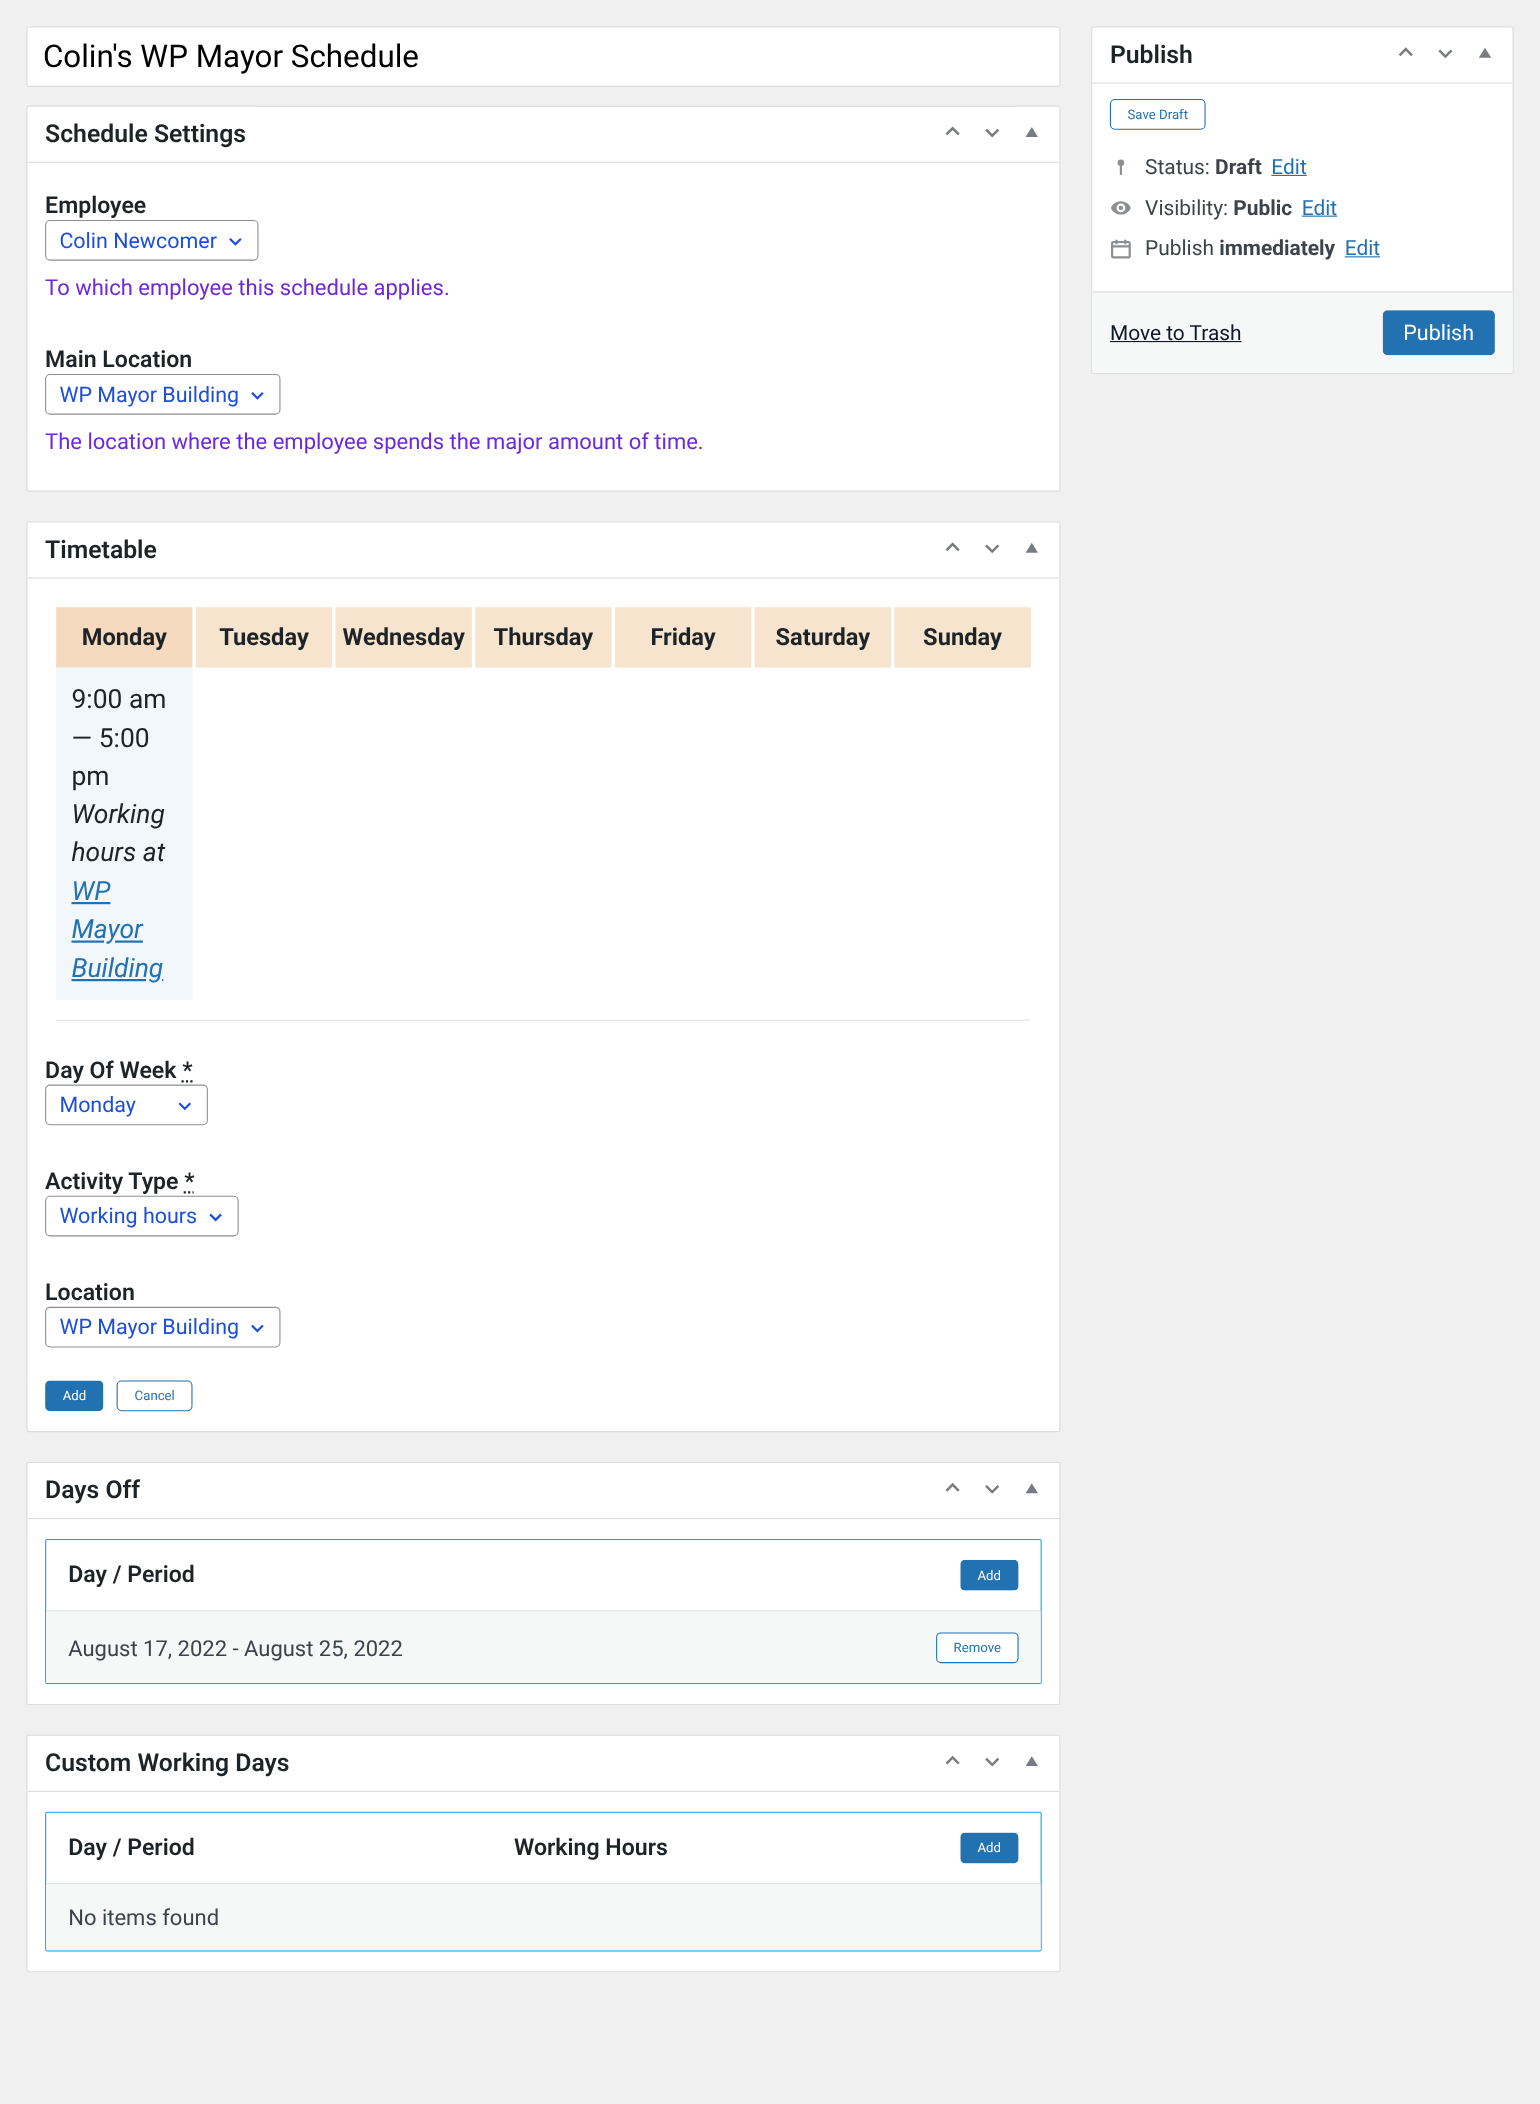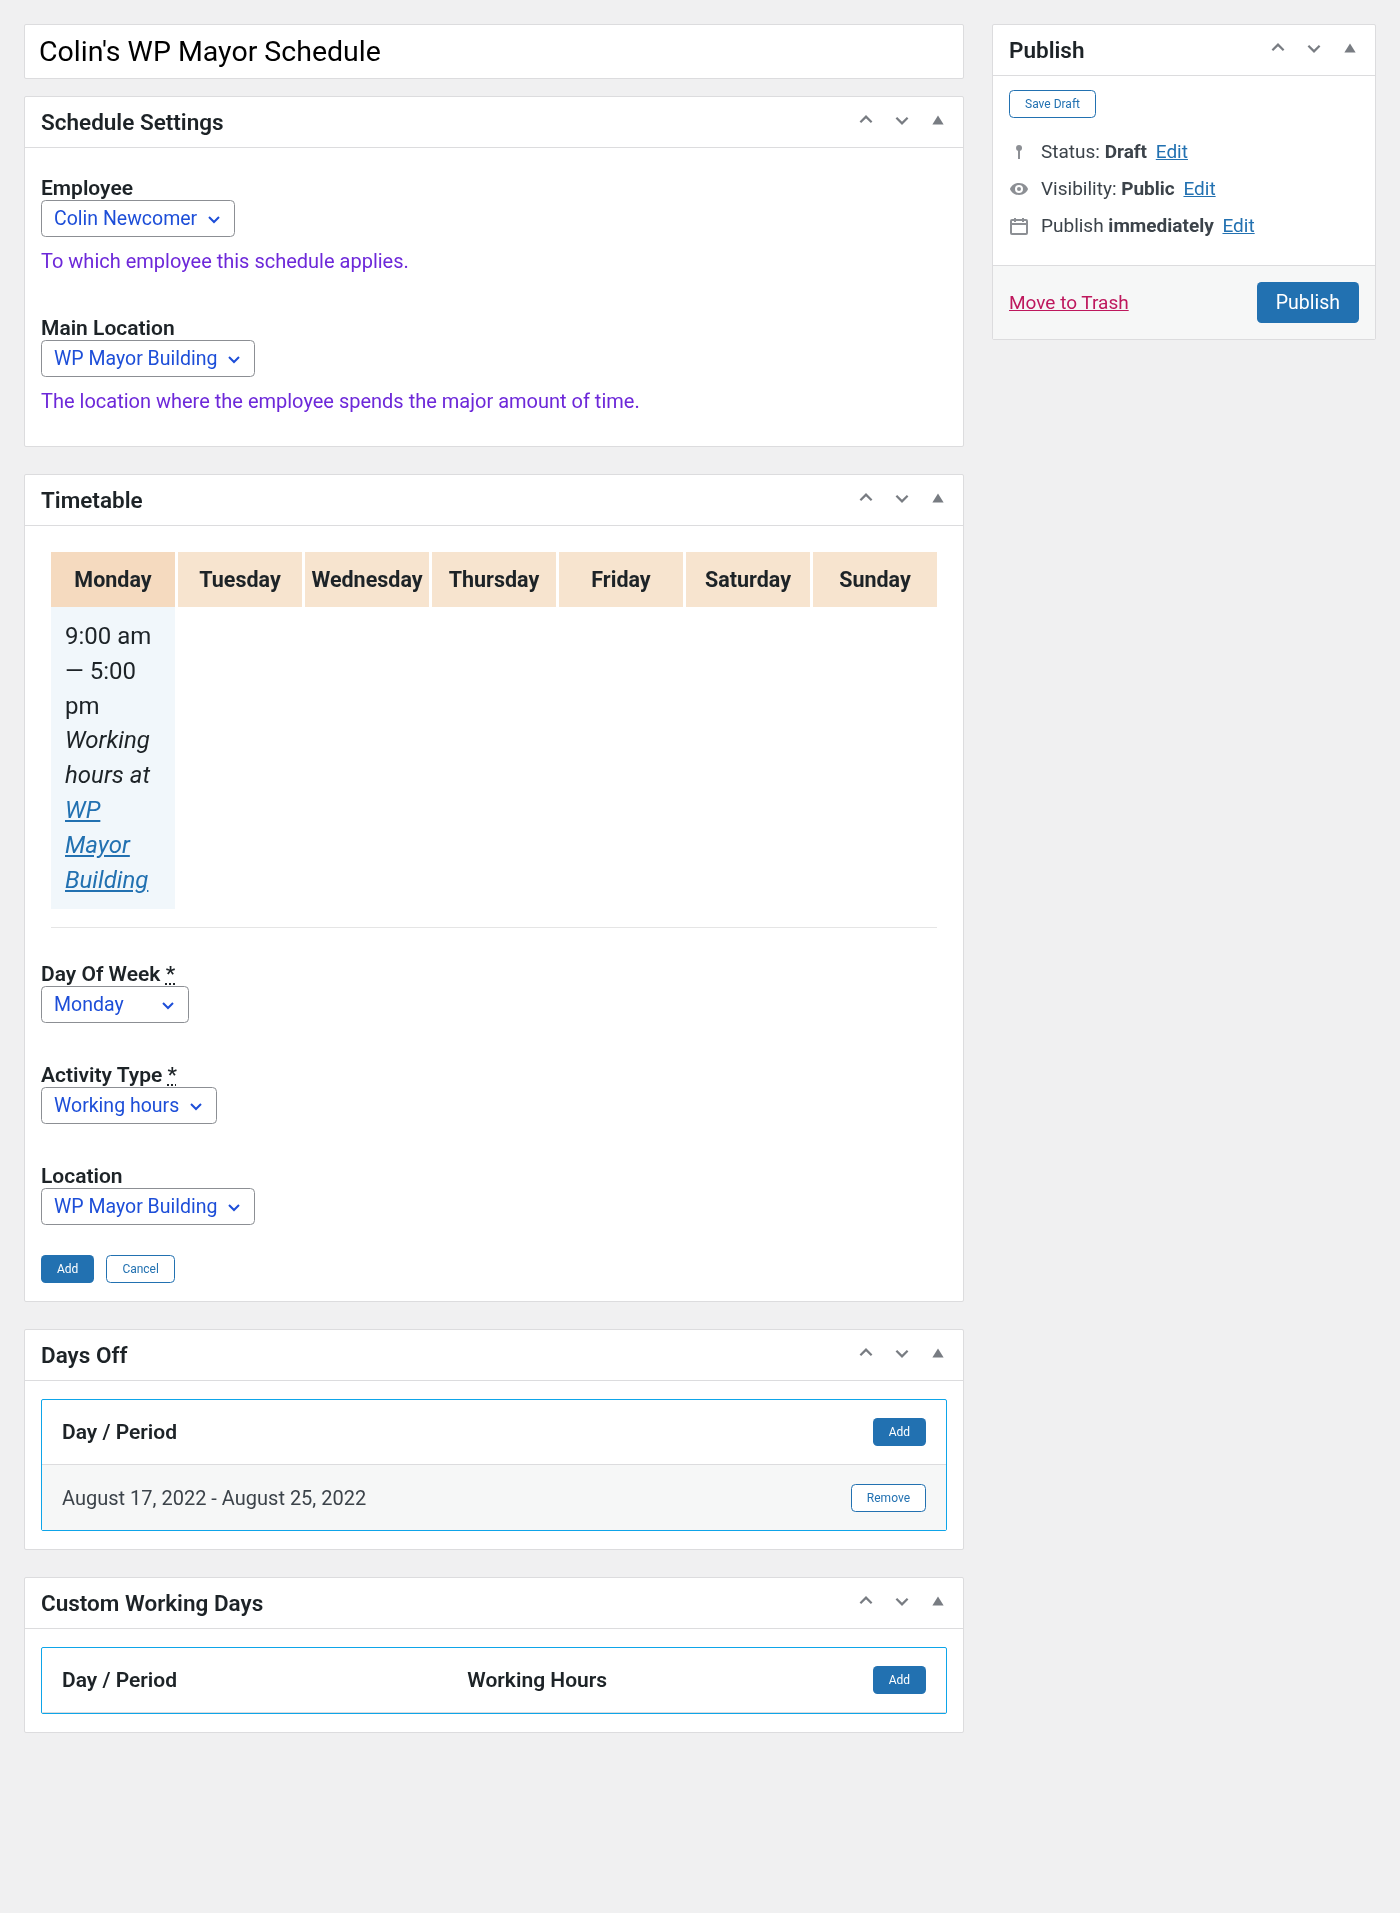--- a/index.html
+++ b/index.html
@@ -129,21 +129,21 @@
   
   .pub-body { padding: 14px 16px; font-size: 19px; }
   .pub-row { display: flex; align-items: center; gap: 12px; margin: 14px 0; color:#3c434a;}
   .pub-row svg { width: 20px; height: 20px; color: #8c8f94; flex-shrink:0; }
   .pub-row b { font-weight: 700; }
   .pub-row a { color: #2271b1; text-decoration: underline; margin-left: 4px; }
   .pub-actions {
     display: flex; align-items: center; justify-content: space-between;
     padding: 16px; border-top: 1px solid #dcdcde; background: #f6f7f7;
   }
-  .pub-actions .trash { color: #be185d; text-decoration: underline; font-size: 19px; }
+  .pub-actions .trash { color: #0f172a; text-decoration: underline; font-size: 19px; }
 
   .hdr-controls-icon { cursor: pointer; }
 </style>
 </head>
 <body>
 
 <div class="layout">
   <div class="main-col">
 
     <div class="title-box">Colin's WP Mayor Schedule</div>
@@ -337,20 +337,23 @@
         </div>
       </div>
       <div class="postbox-body">
         <div class="inner-box">
           <div class="inner-head">
             <div class="col c1">Day / Period</div>
             <div class="col c2">Working Hours</div>
             <div class="actions">
               <div class="btn btn-primary btn-sm">Add</div>
             </div>
+          </div>
+          <div class="inner-row">
+            <div class="val">No items found</div>
           </div>
         </div>
       </div>
     </div>
 
   </div>
 
   <div class="side-col">
     <div class="postbox">
       <div class="postbox-header">

